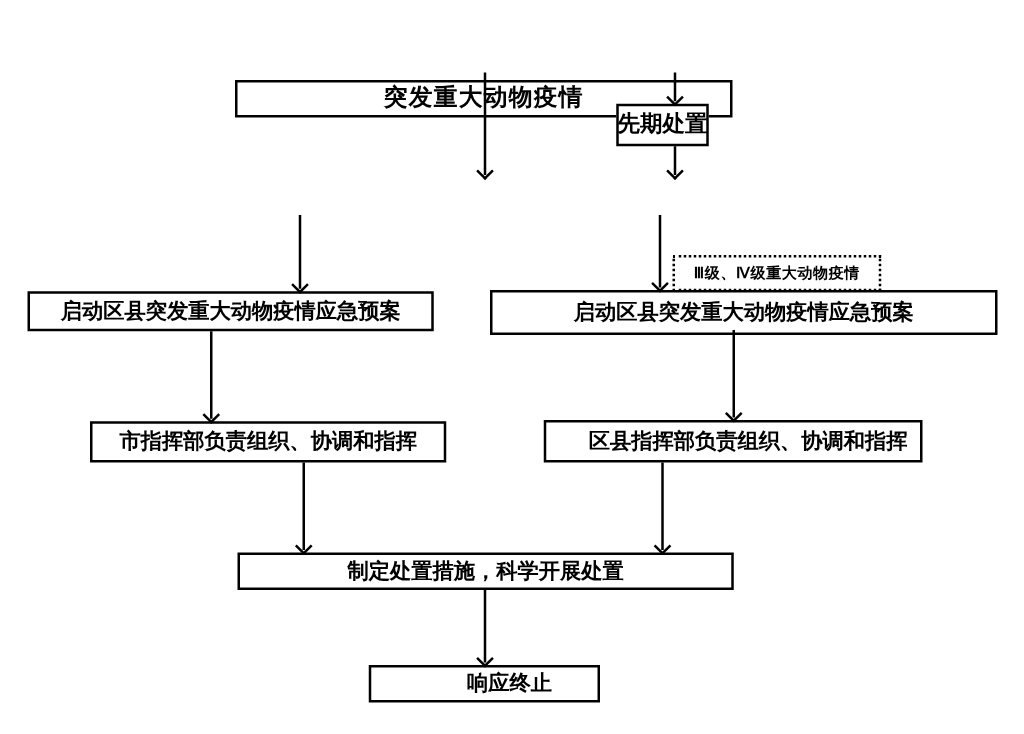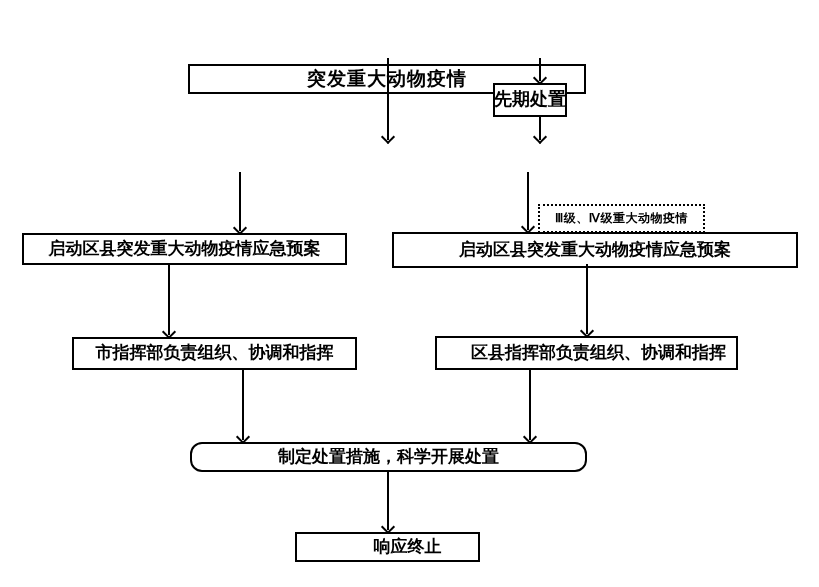--- a/index.html
+++ b/index.html
@@ -76,21 +76,21 @@
   <div class="node dotted" style="left:538px; top:204px; width:167px; height:29px;">Ⅲ级、Ⅳ级重大动物疫情</div>
 
   <div class="node fs17" style="left:22px; top:233px; width:325px; height:32px;">启动区县突发重大动物疫情应急预案</div>
 
   <div class="node fs17" style="left:392px; top:232px; width:406px; height:36px;">启动区县突发重大动物疫情应急预案</div>
 
   <div class="node fs17" style="left:60px; top:337px; width:285px; height:33px;margin-left:12px;">市指挥部负责组织、协调和指挥</div>
 
   <div class="node fs17" style="left:435px; top:336px; width:303px; height:34px;padding-left:24px;">区县指挥部负责组织、协调和指挥</div>
 
-  <div class="node fs17" style="left:190px; top:442px; width:397px; height:30px;border-radius:12px;">制定处置措施，科学开展处置</div>
+  <div class="node fs17" style="left:190px; top:442px; width:397px; height:30px;">制定处置措施，科学开展处置</div>
 
   <div class="node fs17" style="left:295px; top:532px; width:185px; height:30px;padding-left:40px;">响应终止</div>
 
   <div class="arrow" style="left:381px; top:58px; height:84px;">
     <span class="shaft"></span>
     <span class="head"></span>
   </div>
 
   <div class="arrow" style="left:533px; top:58px; height:25px;">
     <span class="shaft"></span>

